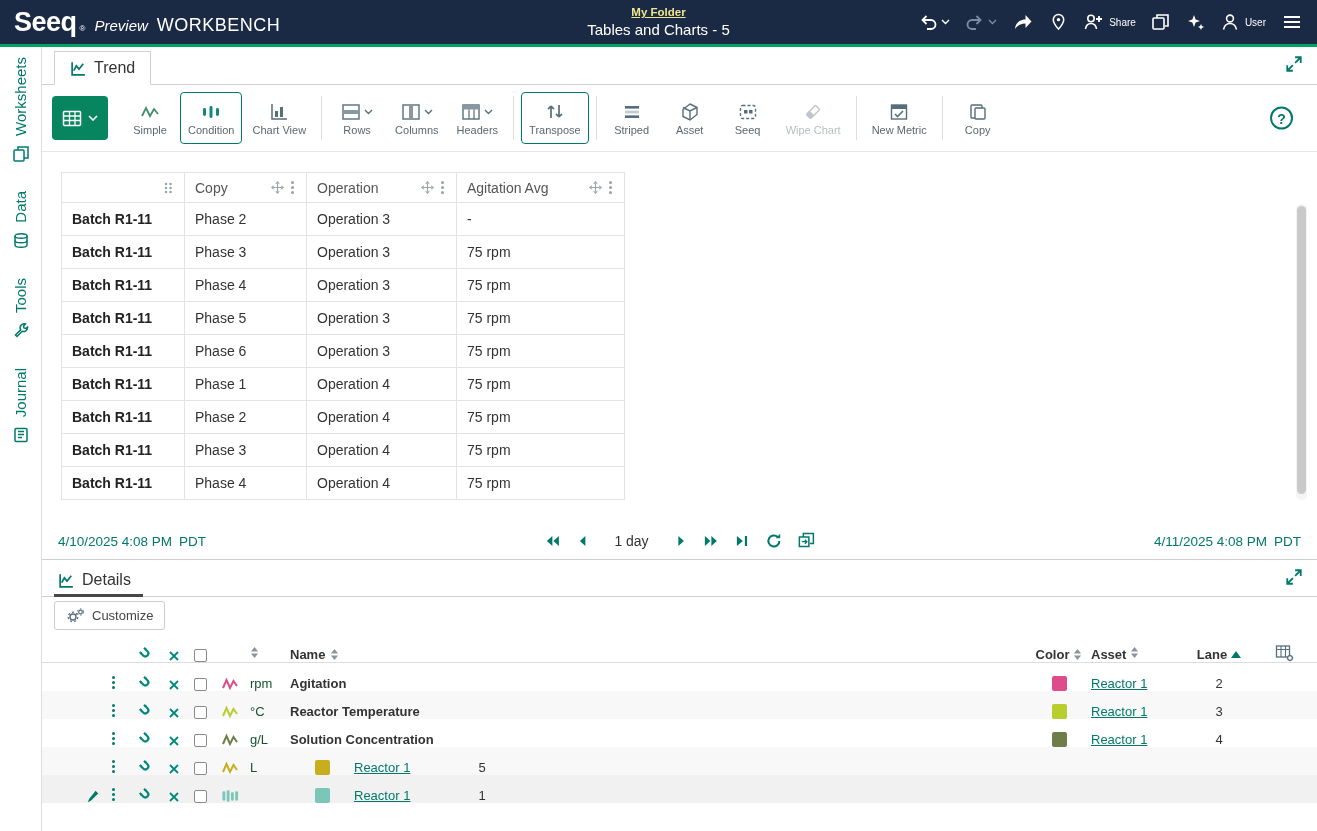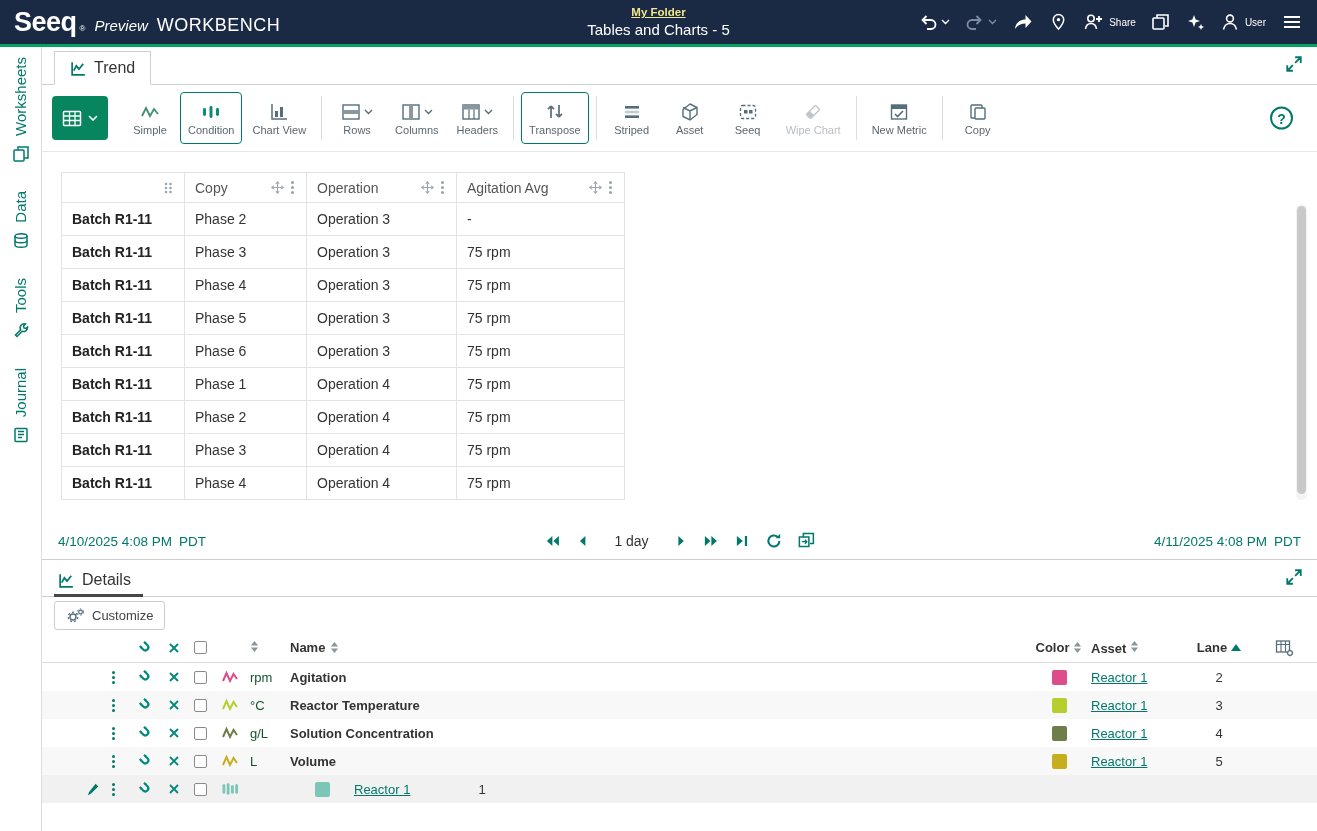--- a/index.html
+++ b/index.html
@@ -63,21 +63,21 @@
   .duration{color:#333;font-size:14px;margin:0 12px}
   .tright{margin-left:auto}
 
   
   .details{flex:1;border-top:1px solid #cfcfcf;display:flex;flex-direction:column;min-height:0}
   .dtabrow{height:37px;border-bottom:1px solid #cfcfcf;display:flex;align-items:flex-end;padding:0 12px;position:relative}
   .dtab{display:flex;align-items:center;gap:7px;padding:7px 12px 5px 4px;font-size:16px;color:#333;border-bottom:3px solid #474747;margin-bottom:-1px}
   .customrow{display:flex;justify-content:flex-start;align-items:center;height:36px;padding:0 12px}
   .customize{display:flex;align-items:center;gap:7px;border:1px solid #ccc;border-radius:3px;padding:5px 11px;font-size:13px;color:#444;background:#fff}
 
-  .drow{display:flex;align-items:center;height:28px;padding-left:44px;font-size:13px}
+  .drow{display:flex;align-items:flex-end;height:28px;padding-left:44px;font-size:13px}
   .dhead{height:30px;border-bottom:1px solid #ddd;font-size:13px}
   .dhead b{color:#333}
   .drows .drow:nth-child(even){background:#f8f8f8}
   .drow.selected{background:#f1f1f1}
   .c-pencil{width:24px;display:flex}
   .c-kebab{width:28px;display:flex;color:#00796b}
   .c-magnet{width:30px;display:flex}
   .c-x{width:26px;display:flex}
   .c-check{width:28px;display:flex}
   .c-sig{width:28px;display:flex}
@@ -811,23 +811,20 @@
             </span>
           <span class="c-check" data-interactable="true">
               <span class="checkbox" data-interactable="false"></span>
             </span>
           <span class="c-sig" data-interactable="false">
               <svg width="16" height="14" viewBox="0 0 16 14" style="stroke: rgb(199, 174, 30);">
                 <polyline points="1,11 4.5,3 8,11 11.5,4 15,9" fill="none" stroke-width="2"></polyline>
               </svg>
             </span>
           <span class="c-unit" data-interactable="false">L</span>
-          <span class="c-name" data-interactable="true">
-              <span data-interactable="false">Volume</span>
-            </span>
           <span class="c-color" data-interactable="false">
               <span class="swatch" data-interactable="true" style="background-color: rgb(199, 174, 30);"></span>
             </span>
           <span class="c-asset" data-interactable="false"><a class="alink" data-interactable="true">Reactor 1</a></span>
           <span class="c-lane" data-interactable="false">
               <span data-interactable="false">5</span>
             </span>
           <span class="c-gear"></span>
         </div>
 

